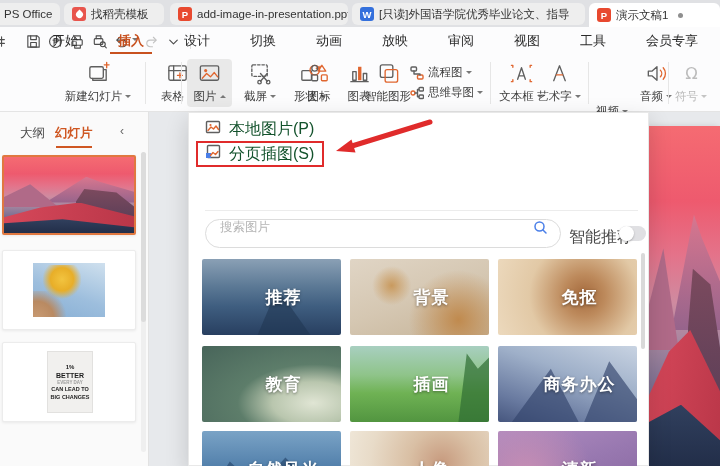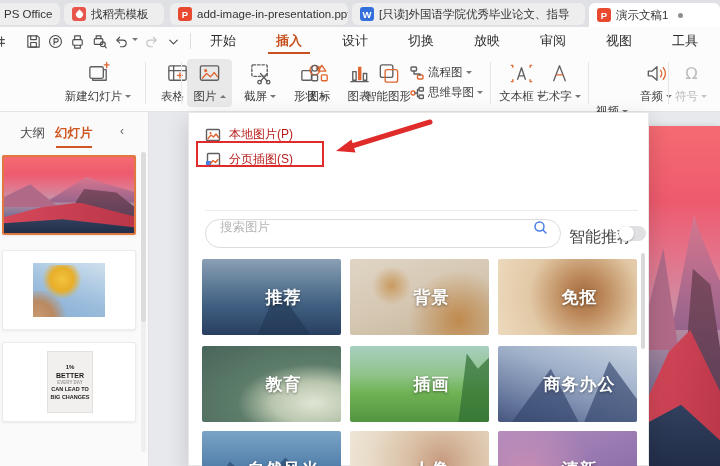--- a/index.html
+++ b/index.html
@@ -106,22 +106,22 @@
     text-align:center; color:#1d1d1d; font-weight:bold; line-height:1.35; }
   .pl-0 { font-size:6px; } .pl-1 { font-size:7px; } .pl-2 { font-size:4.5px; color:#9a9a9a; }
   .pl-3 { font-size:5.5px; } .pl-4 { font-size:5.5px; }
 
   
   .canvas-slide { position:absolute; left:649px; top:126px; width:71px; height:340px; box-shadow:-2px 0 6px rgba(0,0,0,0.12); }
 
   
   .dropdown { position:absolute; left:188px; top:112px; width:461px; height:354px; background:#fff;
     border:1px solid #e8e8e8; box-shadow:0 8px 22px rgba(0,0,0,0.16); }
-  .dd-item { position:absolute; left:8px; width:300px; height:24px; display:flex; align-items:flex-end;
-    font-size:12px; color:#b91c1c; }
+  .dd-item { position:absolute; left:8px; width:300px; height:24px; display:flex; align-items:flex-start;
+    font-size:16px; color:#14532d; }
   .dd-item svg { width:16px; height:16px; margin:0 8px 0 8px; }
   .dd-divider { position:absolute; left:16px; right:10px; top:97px; height:1px; background:#ececec; }
   .searchbox { position:absolute; left:16px; top:106px; width:356px; height:29px; border:1px solid #dcdcdc;
     border-radius:15px; display:flex; align-items:flex-start; background:#fff; }
   .search-input { flex:1; border:none; outline:none; background:transparent; font-size:12.5px;
     padding:0 8px 0 14px; color:#333; font-family:"Liberation Sans","DejaVu Sans",sans-serif; }
   .search-input::placeholder { color:#b5b5b5; }
   .searchbox svg { width:15px; height:15px; margin-right:12px; }
   .smart-label { position:absolute; left:380px; top:114px; font-size:16px; color:#4a4a4a; }
   .toggle { position:absolute; left:430px; top:113px; width:27px; height:15px; background:#e0e0e3;
@@ -243,24 +243,26 @@
             <path class="q" d="M5 7.5l4 4 4-4"></path>
           </svg>
       </span>
       <span class="qsep"></span>
     </div>
     <div class="menus">
       <span class="menu-item">开始</span>
       <span class="menu-item active">插入</span>
       <span class="menu-item">设计</span>
       <span class="menu-item">切换</span>
+      <span class="menu-item">动画</span>
       <span class="menu-item">放映</span>
       <span class="menu-item">审阅</span>
       <span class="menu-item">视图</span>
       <span class="menu-item">工具</span>
+      <span class="menu-item">会员专享</span>
     </div>
   </div>
 
   <div class="ribbon">
     <div class="rbtn" style="left:60px; width:76px;">
       <svg class="ricon" viewBox="0 0 26 26">
           <rect class="st" x="4" y="6" width="14" height="12" rx="1.5"></rect>
           <path class="st" d="M7 18v2h14V9h-2"></path>
           <path class="or" d="M19 4h5M21.5 1.5V7"></path>
         </svg>

